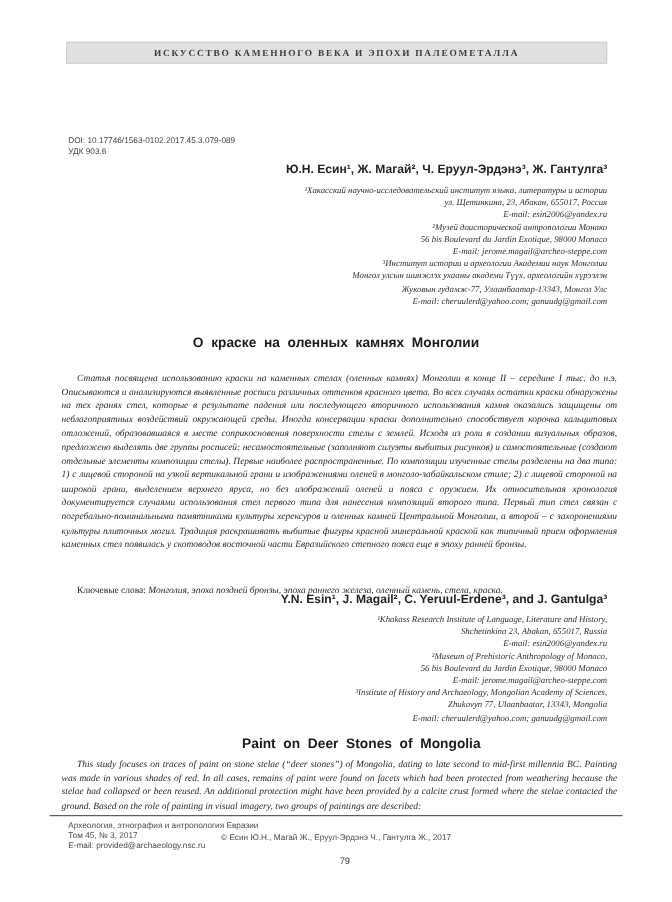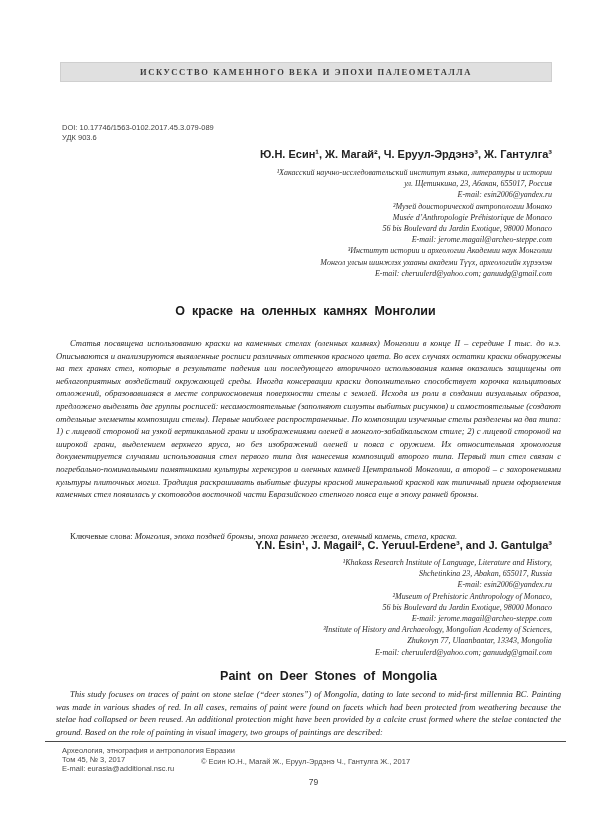--- a/index.html
+++ b/index.html
@@ -4,21 +4,21 @@
 <style>
   html,body { margin:0; padding:0; background:#ffffff; }
   .page {
     position:relative; width:611px; height:820px; background:#ffffff;
     font-family:"Liberation Serif", serif; color:#1d1d1d; overflow:hidden;
     box-sizing:border-box;
   }
   .band {
     position:absolute; left:60px; right:59px; top:38px; height:20px;
     background:#e0e0e0; border:1px solid #cfcfcf; box-sizing:border-box;
-    display:flex; align-items:center; justify-content:center;margin-top:24px;
+    display:flex; align-items:center; justify-content:center;
   }
   .band-text {
     font-family:"Liberation Serif", serif; font-size:8.5px; font-weight:600;
     letter-spacing:1.6px; color:#3b3b3b; white-space:nowrap;
   }
   .meta {
     position:absolute; left:62px; top:123px;
     font-family:"Liberation Sans", sans-serif; font-size:7.5px; line-height:10px; color:#3f3f3f;
   }
   .authors-ru {
@@ -88,25 +88,25 @@
     <div>УДК 903.6</div>
   </div>
 
   <div class="authors-ru">Ю.Н. Есин¹, Ж. Магай², Ч. Еруул-Эрдэнэ³, Ж. Гантулга³</div>
 
   <div class="affils affils-ru">
     <div>¹Хакасский научно-исследовательский институт языка, литературы и истории</div>
     <div>ул. Щетинкина, 23, Абакан, 655017, Россия</div>
     <div>E-mail: esin2006@yandex.ru</div>
     <div>²Музей доисторической антропологии Монако</div>
-    <div>Musée d’Anthropologie Préhistorique de Monaco</div>
     <div>56 bis Boulevard du Jardin Exotique, 98000 Monaco</div>
     <div>E-mail: jerome.magail@archeo-steppe.com</div>
     <div>³Институт истории и археологии Академии наук Монголии</div>
     <div>Монгол улсын шинжлэх ухааны академи Түүх, археологийн хүрээлэн</div>
+    <div>Жуковын гудамж-77, Улаанбаатар-13343, Монгол Улс</div>
     <div>E-mail: cheruulerd@yahoo.com; ganuudg@gmail.com</div>
   </div>
 
   <div class="title-ru">О краске на оленных камнях Монголии</div>
 
   <div class="abstract abstract-ru">Статья посвящена использованию краски на каменных стелах (оленных камнях) Монголии в конце II – середине I тыс. до н.э. Описываются и анализируются выявленные росписи различных оттенков красного цвета. Во всех случаях остатки краски обнаружены на тех гранях стел, которые в результате падения или последующего вторичного использования камня оказались защищены от неблагоприятных воздействий окружающей среды. Иногда консервации краски дополнительно способствует корочка кальцитовых отложений, образовавшаяся в месте соприкосновения поверхности стелы с землей. Исходя из роли в создании визуальных образов, предложено выделять две группы росписей: несамостоятельные (заполняют силуэты выбитых рисунков) и самостоятельные (создают отдельные элементы композиции стелы). Первые наиболее распространенные. По композиции изученные стелы разделены на два типа: 1) с лицевой стороной на узкой вертикальной грани и изображениями оленей в монголо-забайкальском стиле; 2) с лицевой стороной на широкой грани, выделением верхнего яруса, но без изображений оленей и пояса с оружием. Их относительная хронология документируется случаями использования стел первого типа для нанесения композиций второго типа. Первый тип стел связан с погребально-поминальными памятниками культуры херексуров и оленных камней Центральной Монголии, а второй – с захоронениями культуры плиточных могил. Традиция раскрашивать выбитые фигуры красной минеральной краской как типичный прием оформления каменных стел появилась у скотоводов восточной части Евразийского степного пояса еще в эпоху ранней бронзы.</div>
 
   <div class="keywords">
     <span class="kw-label">Ключевые слова:</span>
     <span class="kw-text"> Монголия, эпоха поздней бронзы, эпоха раннего железа, оленный камень, стела, краска.</span>
@@ -128,20 +128,20 @@
 
   <div class="title-en">Paint on Deer Stones of Mongolia</div>
 
   <div class="abstract abstract-en">This study focuses on traces of paint on stone stelae (“deer stones”) of Mongolia, dating to late second to mid-first millennia BC. Painting was made in various shades of red. In all cases, remains of paint were found on facets which had been protected from weathering because the stelae had collapsed or been reused. An additional protection might have been provided by a calcite crust formed where the stelae contacted the ground. Based on the role of painting in visual imagery, two groups of paintings are described:</div>
 
   <div class="footer-rule"></div>
 
   <div class="footer-line1">
     <span>Археология, этнография и антропология Евразии</span>
     <span>Том 45, № 3, 2017</span>
-    <span>E-mail: eurasia@additional.nsc.ru</span>
+    <span>E-mail: provided@archaeology.nsc.ru</span>
   </div>
 
   <div class="footer-line2">©  Есин Ю.Н., Магай Ж., Еруул-Эрдэнэ Ч., Гантулга Ж., 2017</div>
 
   <div class="page-number">79</div>
 
 </div>
 
 </body></html>

